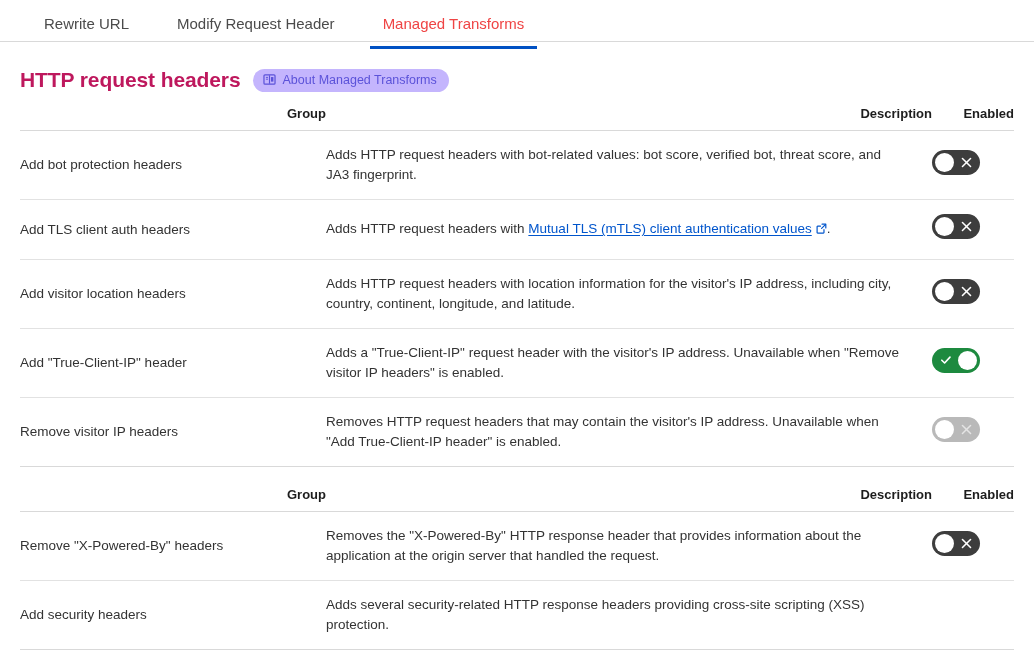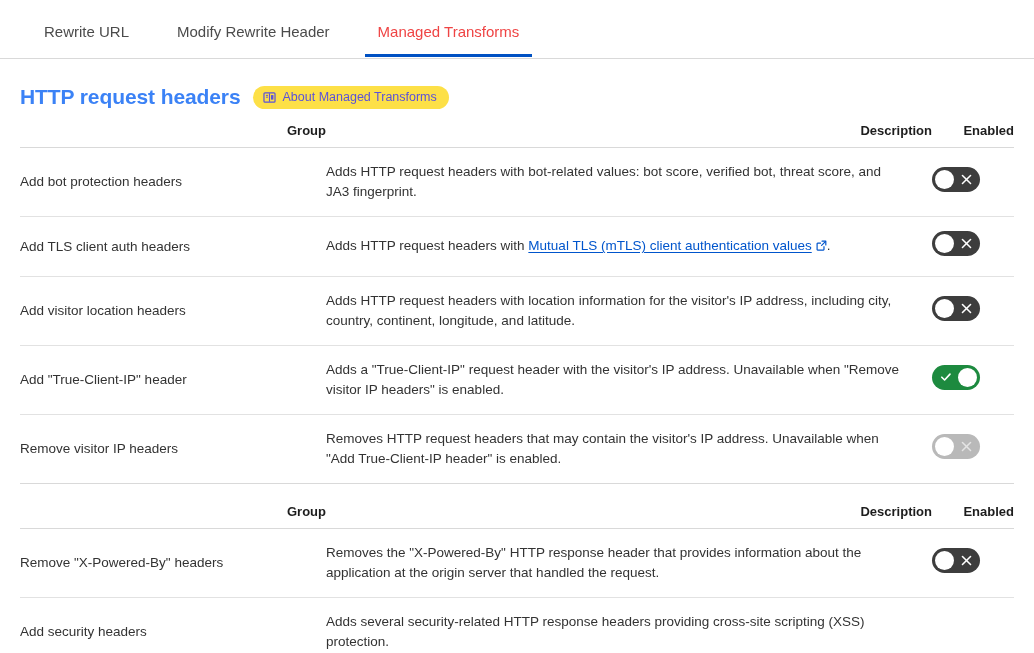--- a/index.html
+++ b/index.html
@@ -8,26 +8,25 @@
     width: 1034px; height: 653px;
     background: #ffffff;
     font-family: "Liberation Sans", sans-serif;
     color: #313131;
     overflow: hidden;
   }
 
   
   .tabbar {
     position: relative;
-    height: 51px;
+    height: 42px;
     display: flex;
     align-items: flex-start;
     padding-left: 20px;
     border-bottom: 1px solid #d9d9d9;
-    margin-top: 8px;
   }
   .tab {
     position: relative;
     font-size: 15px;
     line-height: 17px;
     color: #4b4b4b;
     padding: 15px 24px 16px 24px;
     white-space: nowrap;
     cursor: pointer;
     background: none;
@@ -48,28 +47,28 @@
   .section-head {
     display: flex;
     align-items: center;
     gap: 12px;
     padding-top: 26px;
     padding-bottom: 8px;
   }
   .section-title {
     font-size: 21px;
     font-weight: bold;
-    color: #3b82f6;
+    color: #be185d;
     letter-spacing: -0.1px;
   }
   .about-badge {
     display: inline-flex;
-    align-items: center;
+    align-items: flex-start;
     gap: 7px;
-    background: #fde047;
+    background: #c4b5fd;
     color: #5b52d9;
     border-radius: 12px;
     padding: 4px 12px 4px 10px;
     font-size: 12.5px;
     line-height: 15px;
     cursor: pointer;
     text-decoration: none;
     white-space: nowrap;
   }
   .about-badge .bk { display: inline-flex; }
@@ -155,21 +154,21 @@
   }
   .toggle.disabled .mark { color: #e4e4e4; }
 
   .spacer-2 { height: 14px; }
 </style>
 </head>
 <body>
 
 <div class="tabbar">
   <button class="tab">Rewrite URL</button>
-  <button class="tab">Modify Rewrite Header</button>
+  <button class="tab">Modify Request Header</button>
   <button class="tab active">Managed Transforms</button>
 </div>
 
 <div class="section">
 
   <div class="section-head">
     <div class="section-title">HTTP request headers</div>
     <a class="about-badge" href="#">
       <span class="bk">
         <svg width="13" height="13" viewBox="0 0 16 16" aria-hidden="true">

